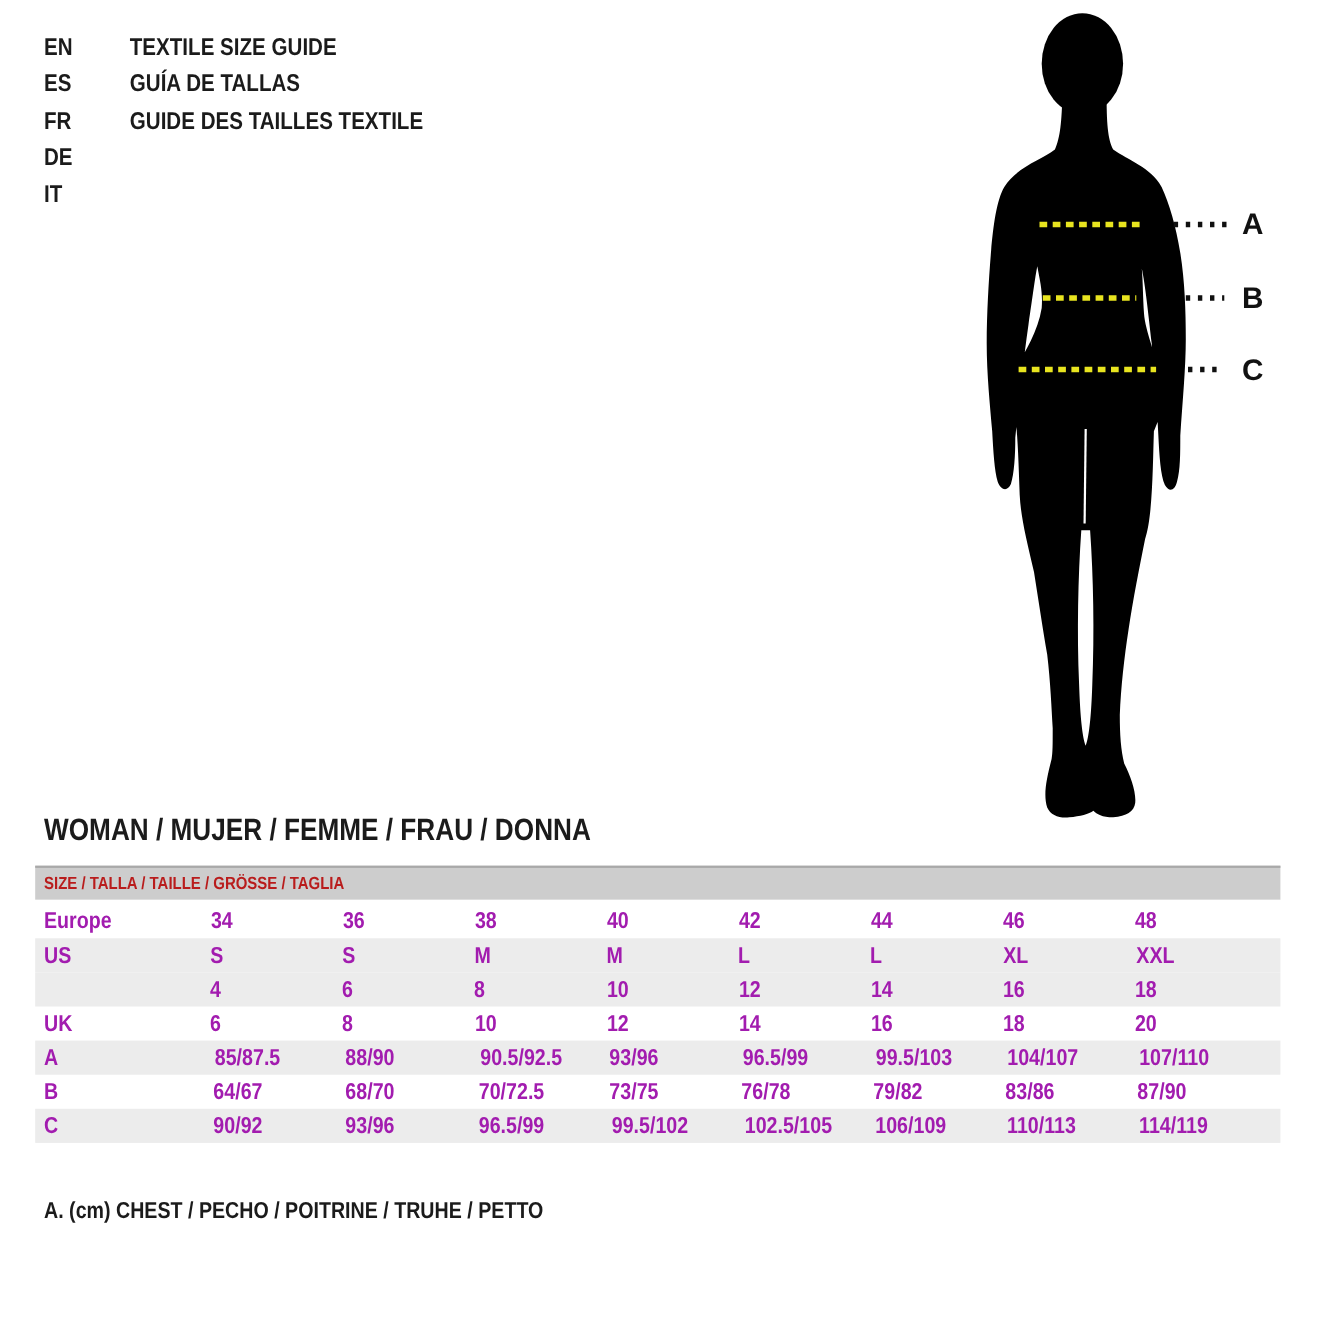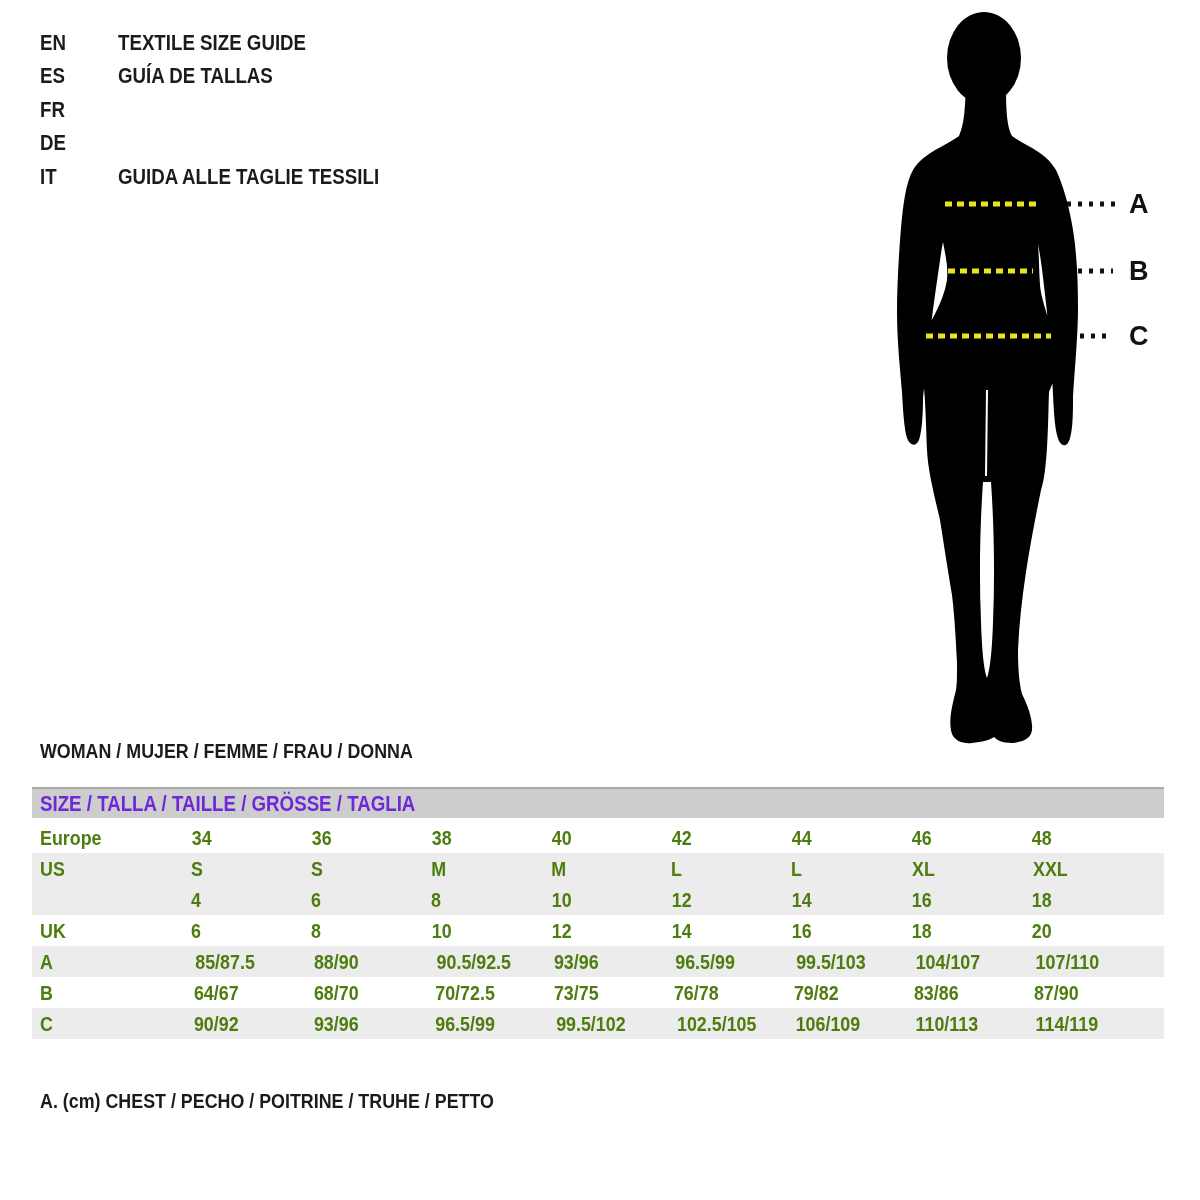--- a/index.html
+++ b/index.html
@@ -17,34 +17,34 @@
   
   .lang-block{position:absolute;left:40px;top:26px;}
   .lang-row{display:flex;align-items:center;height:33.5px;font-size:22px;font-weight:700;}
   .lang-code{width:78px;}
   .lang-label{}
 
   
   .figure-wrap{position:absolute;left:860px;top:0;width:340px;height:760px;}
 
   
-  .section-title{position:absolute;left:40px;top:739px;font-size:21px;font-weight:700;}
+  .section-title{position:absolute;left:40px;top:739px;font-size:28px;font-weight:700;}
 
   
   .size-table{position:absolute;left:32px;top:787px;width:1132px;}
   .thead{
     height:29px;line-height:29px;background:var(--bar-bg,#cdcdcd);
     border-top:2px solid var(--bar-border,#a9a9a9);
-    padding-left:8px;font-size:22px;font-weight:700;color:#6d28d9;
+    padding-left:8px;font-size:16px;font-weight:700;color:#b91c1c;
   }
   .tgap{height:4px;background:#fff;}
   .trow{
     display:grid;grid-template-columns:158px repeat(8,1fr);
     height:31px;align-items:center;padding-right:14px;box-sizing:border-box;
-    font-size:21px;font-weight:700;color:#4d7c0f;
+    font-size:21px;font-weight:700;color:#a21caf;
   }
   .trow.shaded{background:var(--row-shade,#ececec);}
   .tlabel{padding-left:8px;text-align:left;}
   .tcell{}
 
   
   .footnotes{position:absolute;left:40px;top:1089px;}
   .footnote{height:31.5px;display:flex;align-items:flex-start;font-size:21px;font-weight:700;}
 
   
@@ -61,27 +61,27 @@
     <div class="lang-row">
       <span class="lang-code"><span class="cond">EN</span></span>
       <span class="lang-label"><span class="cond">TEXTILE SIZE GUIDE</span></span>
     </div>
     <div class="lang-row">
       <span class="lang-code"><span class="cond">ES</span></span>
       <span class="lang-label"><span class="cond">GUÍA DE TALLAS</span></span>
     </div>
     <div class="lang-row">
       <span class="lang-code"><span class="cond">FR</span></span>
+      <span class="lang-label"><span class="cond">GUIDE DES TAILLES TEXTILE</span></span>
     </div>
     <div class="lang-row">
       <span class="lang-code"><span class="cond">DE</span></span>
     </div>
     <div class="lang-row">
       <span class="lang-code"><span class="cond">IT</span></span>
-      <span class="lang-label"><span class="cond">GUIDA ALLE TAGLIE TESSILI</span></span>
     </div>
   </div>
 
   <div class="figure-wrap">
     <svg width="340" height="760" viewBox="0 0 340 760">
 
       <path fill="#000" fill-rule="nonzero" d="
         M106,84
         C105,112 104,124 99,136
         C86,146 64,152 53,170

